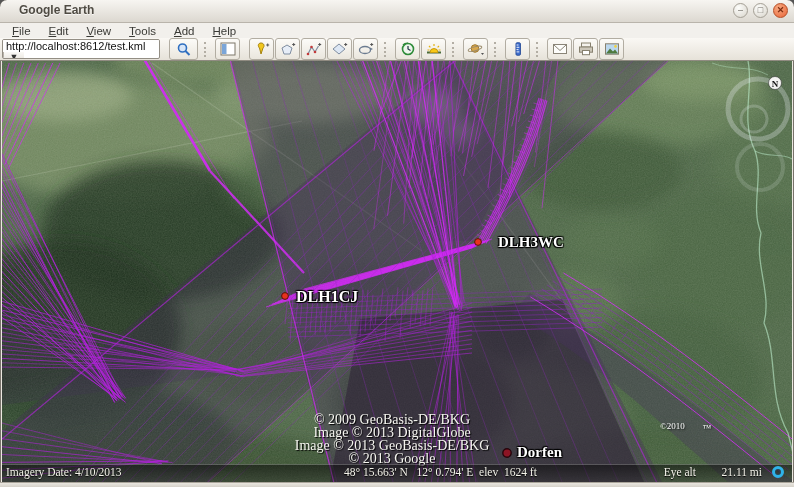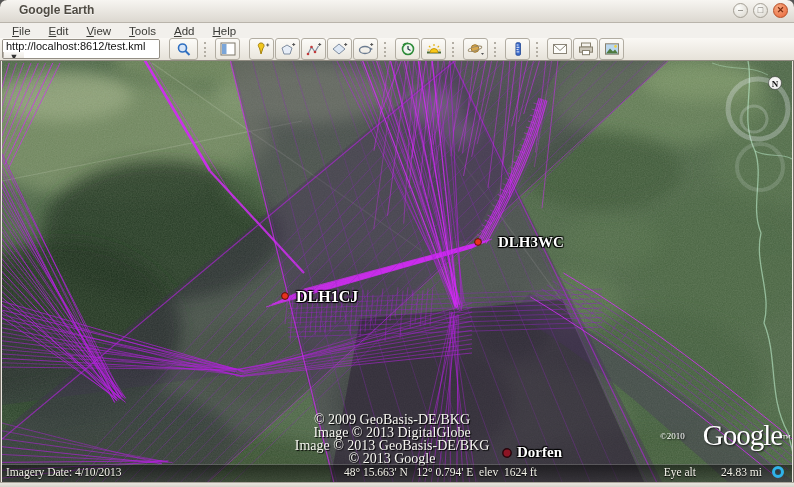--- a/index.html
+++ b/index.html
@@ -584,27 +584,26 @@
 
     <div class="copyright">
       <div>© 2009 GeoBasis-DE/BKG</div>
       <div>Image © 2013 DigitalGlobe</div>
       <div>Image © 2013 GeoBasis-DE/BKG</div>
       <div>© 2013 Google</div>
     </div>
 
     <div class="glogo">
       <span class="yr">©2010</span>
-        <span class="g">Google</span>
         <span class="tm">™</span>
     </div>
 
     <div class="statusbar">
       <span class="sb-date">Imagery Date: 4/10/2013</span>
       <span class="sb-coord">48° 15.663' N   12° 0.794' E  elev  1624 ft</span>
       <span class="sb-eye">Eye alt</span>
-      <span class="sb-eyeval">24.83 mi</span>
+      <span class="sb-eyeval">21.11 mi</span>
       <span class="sb-ring"></span>
     </div>
   </div>
 
   <div class="bottomstrip"></div>
 </div>
 
 </body></html>

